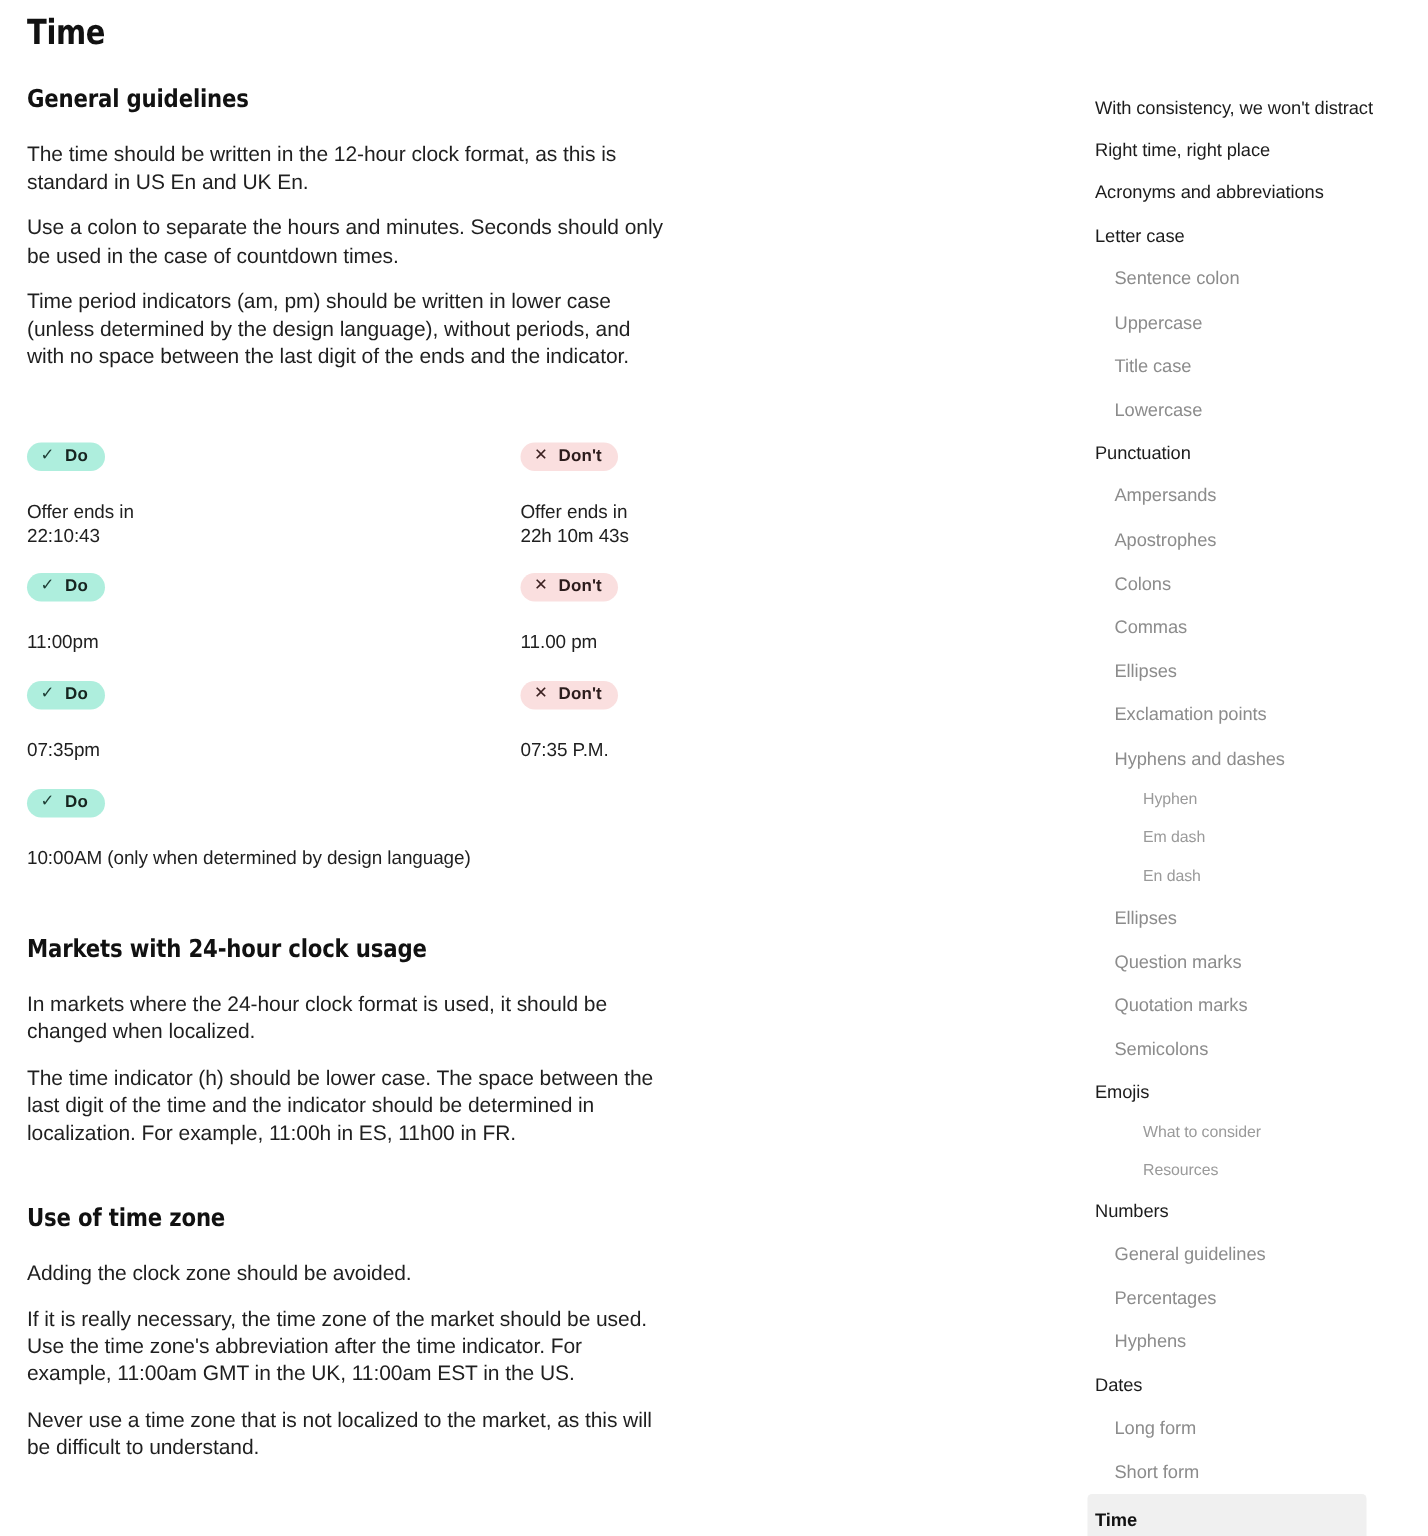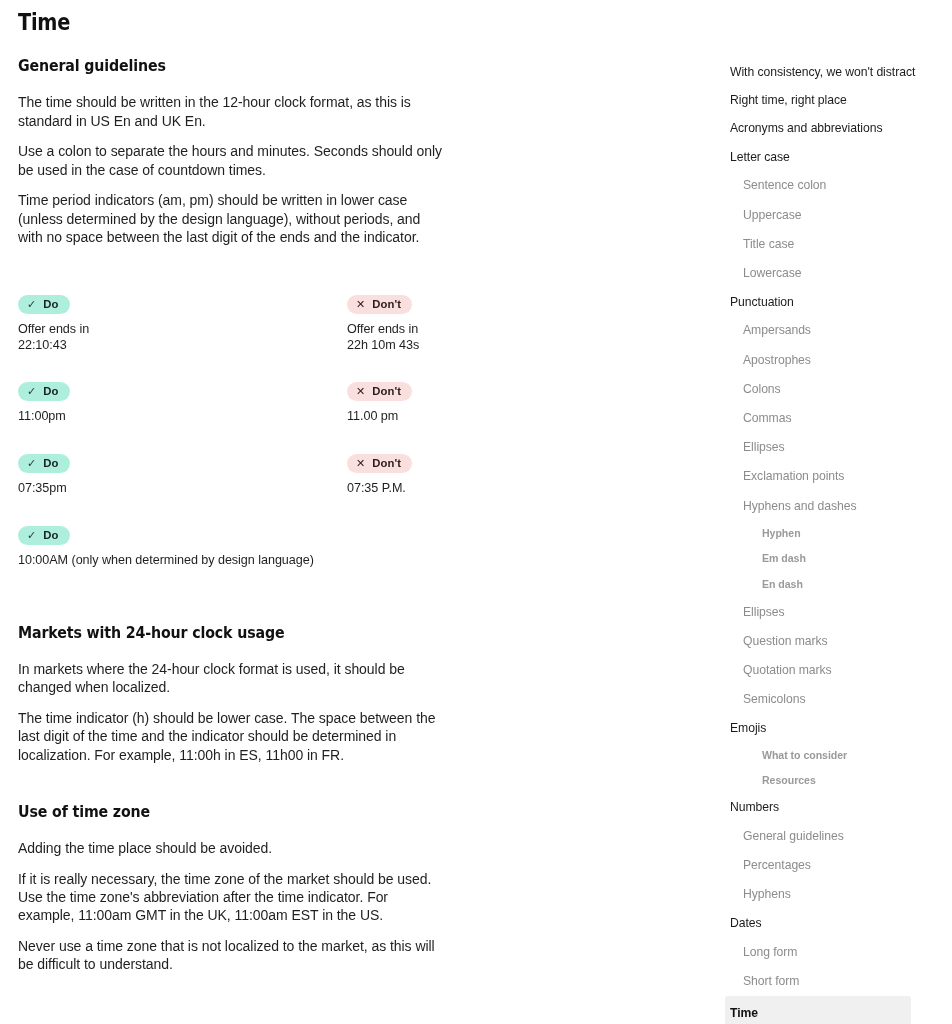--- a/index.html
+++ b/index.html
@@ -106,21 +106,21 @@
     line-height: 1;
     transform: translateY(-0.5px);
   }
   .badge.do .gl   { color: #1d3b33; }
   .badge.dont .gl { color: #3a2020; }
 
   .ex-text {
     font-size: 12.6px;
     line-height: 15.5px;
     color: #1f1f1f;
-    margin-top: 8px;
+    margin-top: 20px;
     letter-spacing: -0.05px;
     white-space: pre-line;
   }
 
   
   .toc {
     position: absolute;
     left: 725px;
     top: 58px;
     width: 200px;
@@ -146,21 +146,20 @@
     padding: 8.5px 0 8.5px 18px;
     font-size: 12.2px;
     color: #8c8c8c;
     letter-spacing: -0.05px;
   }
   .toc-item.lvl3 {
     padding: 7.5px 0 7.5px 37px;
     font-size: 10.6px;
     color: #9a9a9a;
     letter-spacing: -0.05px;
-    font-weight: bold;
   }
   .toc-item.active {
     background: #f0f0f0;
     border-radius: 3px;
     width: 186px;
     font-weight: 700;
     color: #111111;
     padding-top: 11px;
     padding-bottom: 11px;
   }
@@ -261,21 +260,21 @@
       <p class="body-text">In markets where the 24-hour clock format is used, it should be changed when localized.</p>
       <div class="para-gap"></div>
       <p class="body-text">The time indicator (h) should be lower case. The space between the last digit of the time and the indicator should be determined in localization. For example, 11:00h in ES, 11h00 in FR.</p>
     </section>
 
     <div style="height:39px;"></div>
 
     <section>
       <h2 class="section-title">Use of time zone</h2>
       <div class="spacer-section-to-body"></div>
-      <p class="body-text">Adding the time place should be avoided.</p>
+      <p class="body-text">Adding the clock zone should be avoided.</p>
       <div class="para-gap"></div>
       <p class="body-text">If it is really necessary, the time zone of the market should be used. Use the time zone's abbreviation after the time indicator. For example, 11:00am GMT in the UK, 11:00am EST in the US.</p>
       <div class="para-gap"></div>
       <p class="body-text">Never use a time zone that is not localized to the market, as this will be difficult to understand.</p>
     </section>
   </div>
 
   <nav class="toc" id="toc-list">
       <a class="toc-item lvl1">
         <span class="lbl">With consistency, we won't distract</span>

